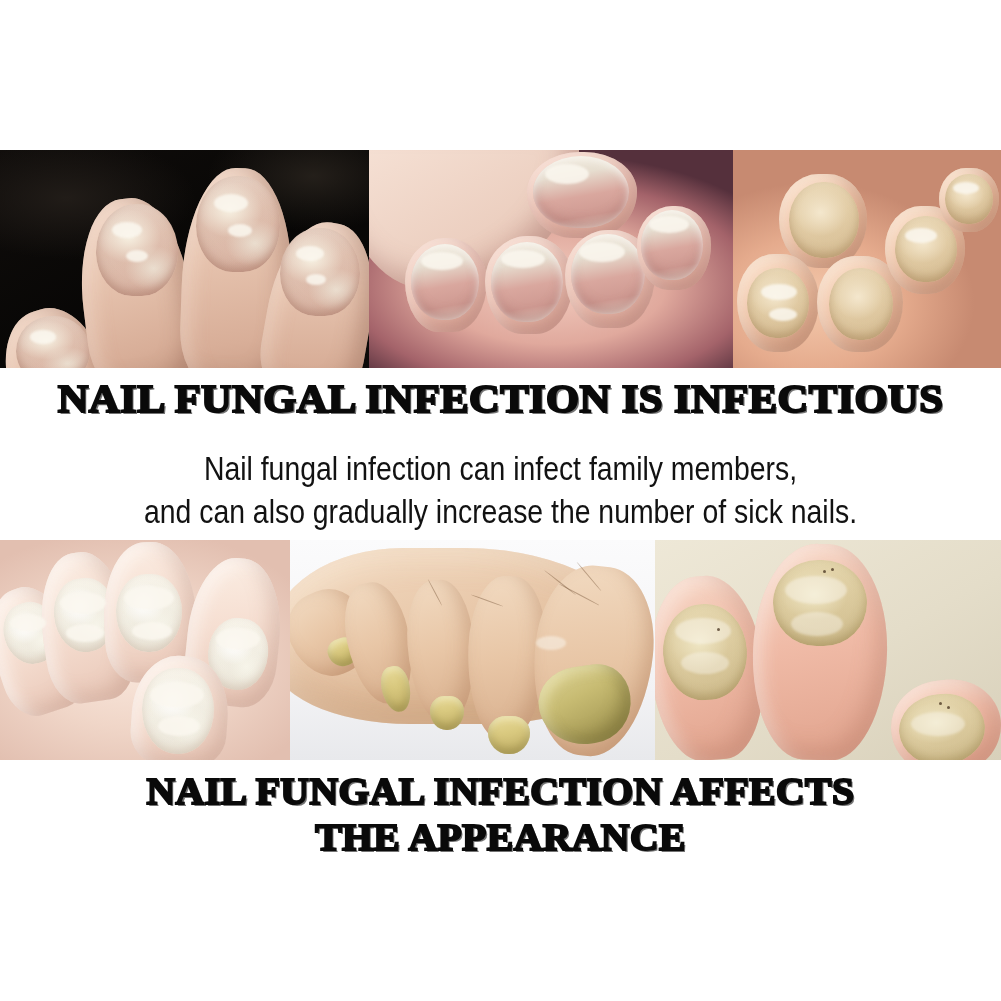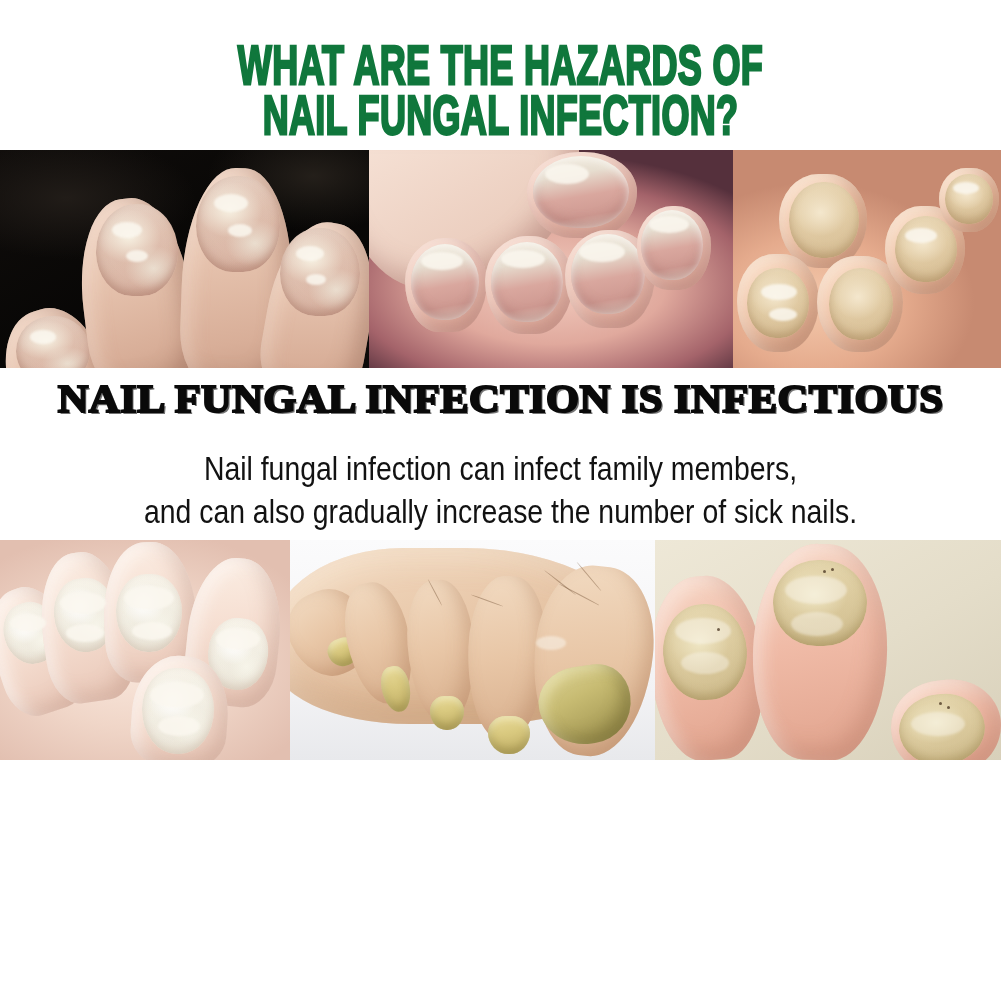--- a/index.html
+++ b/index.html
@@ -311,24 +311,20 @@
   }
   .body-1 { top: 448px; }
   .body-2 { top: 862px; }
   .body-2 .bl { font-size: 33px; }
 </style>
 </head>
 <body>
 
 <div class="poster">
 
-  <div class="title-block">
-    <span class="title-line l1">WHAT ARE THE HAZARDS OF</span>
-    <span class="title-line l2">NAIL FUNGAL INFECTION?</span>
-  </div>
 
   <div class="strip strip-top">
 
     <div class="photo p1">
       <div class="bg"></div>
       <div class="fingerD"></div>
       <div class="nailD"></div>
       <div class="fingerA"></div>
       <div class="nailA"></div>
       <div class="fingerB"></div>
@@ -449,15 +445,19 @@
       <div class="speck" style="left:136px;top:72px;width:52px;height:24px;opacity:.5;"></div>
       <div class="speck" style="left:256px;top:172px;width:54px;height:24px;opacity:.5;"></div>
       <div class="dotdark" style="left:62px;top:88px;"></div>
       <div class="dotdark" style="left:168px;top:30px;"></div>
       <div class="dotdark" style="left:176px;top:28px;"></div>
       <div class="dotdark" style="left:284px;top:162px;"></div>
       <div class="dotdark" style="left:292px;top:166px;"></div>
     </div>
   </div>
 
+  <div class="heading heading-2">
+    <span class="hl hl1">NAIL FUNGAL INFECTION AFFECTS</span>
+    <span class="hl hl2">THE APPEARANCE</span>
+  </div>
 
 
 </div>
 
 </body></html>

